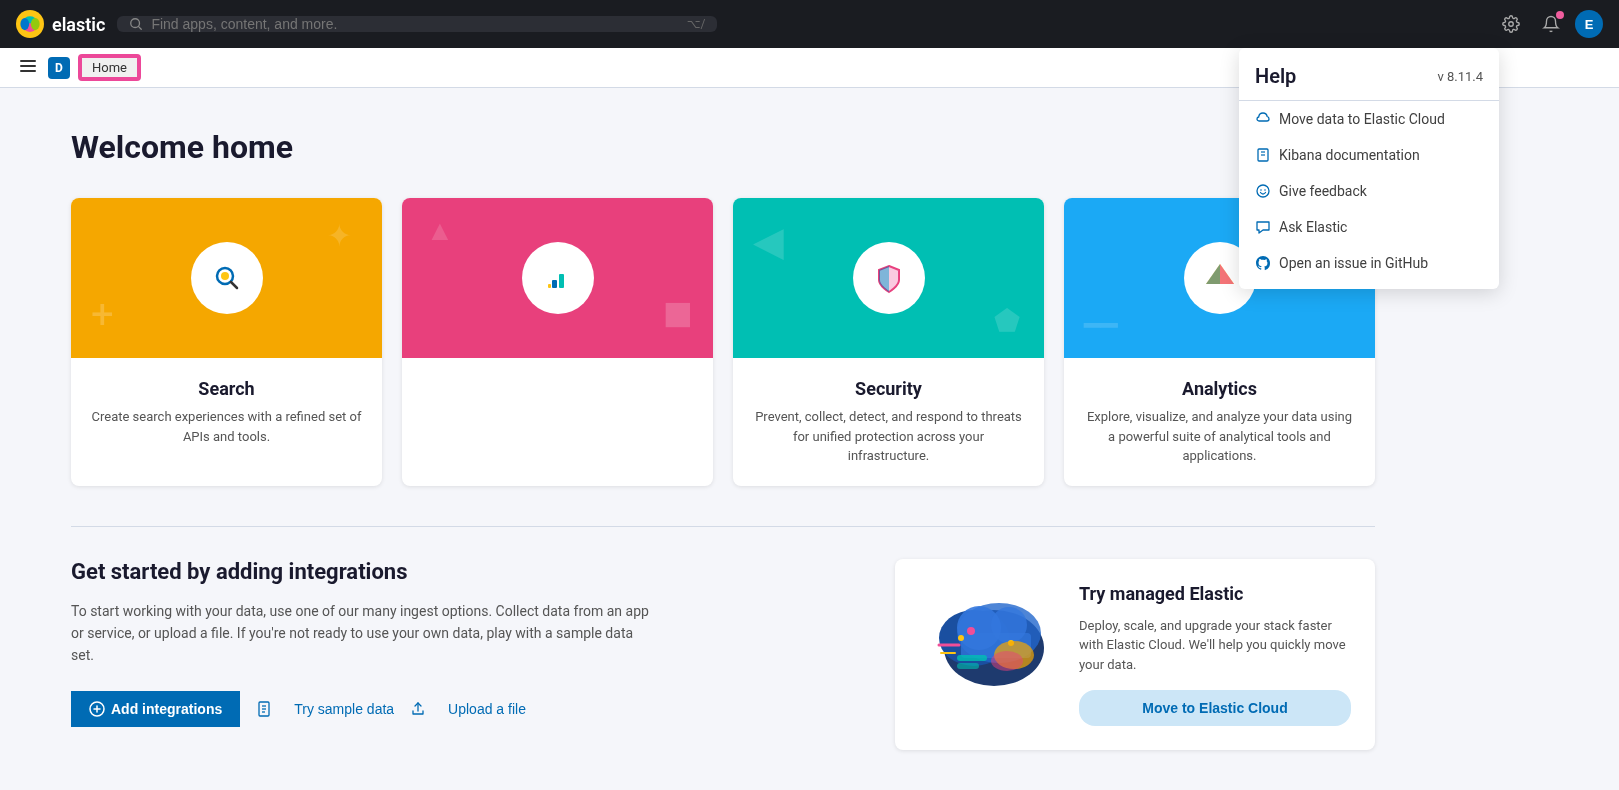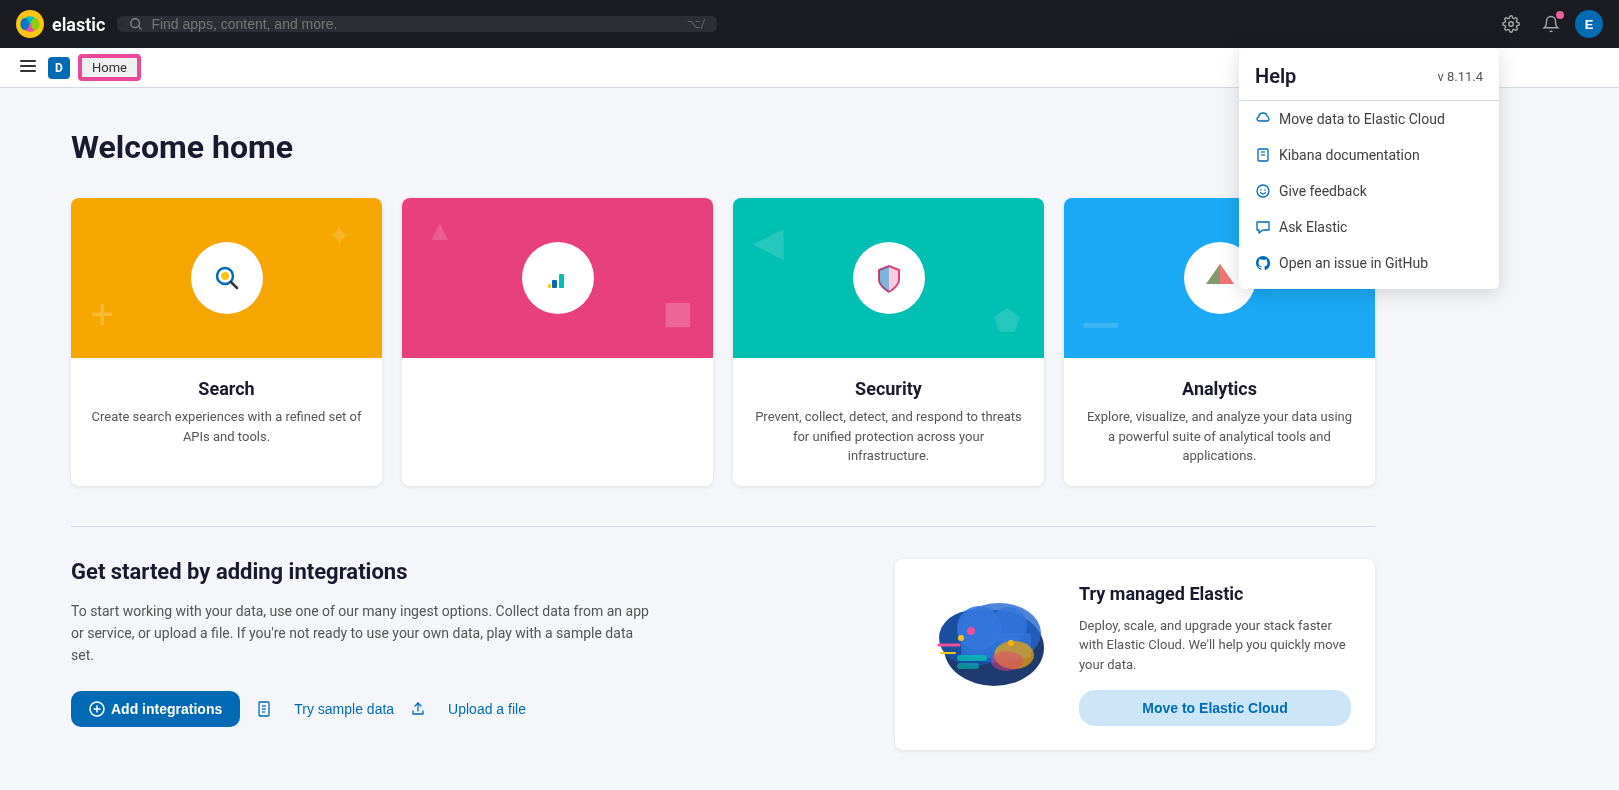--- a/index.html
+++ b/index.html
@@ -221,21 +221,21 @@
     }
     .action-buttons {
       display: flex;
       gap: 16px;
       align-items: center;
     }
     .btn-primary {
       background: #006bb4;
       color: white;
       border: none;
-      border-radius: 10px;
+      border-radius: 0;
       padding: 10px 18px;
       font-size: 14px;
       font-weight: 600;
       cursor: pointer;
       display: flex; align-items: center; gap: 6px;
     }
     .btn-link {
       background: none;
       border: none;
       color: #006bb4;

